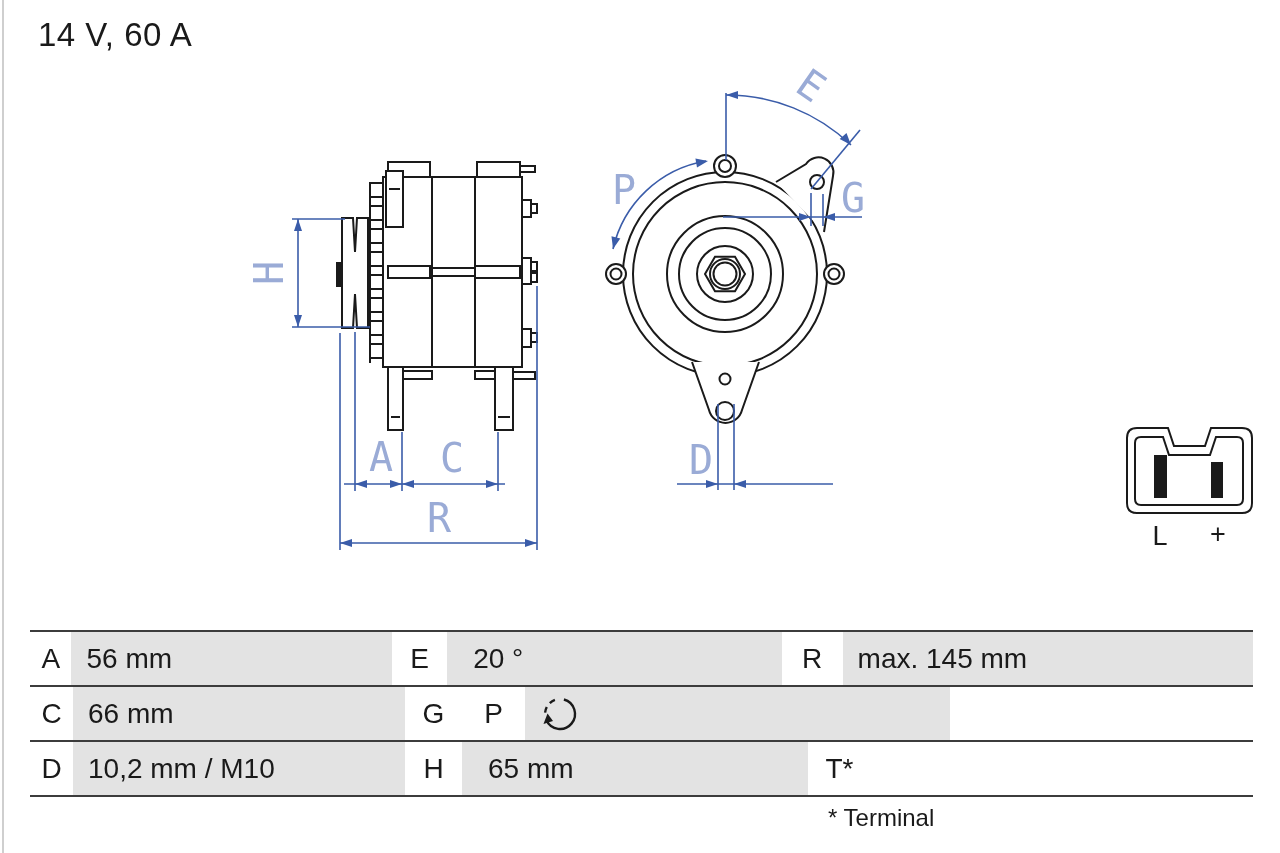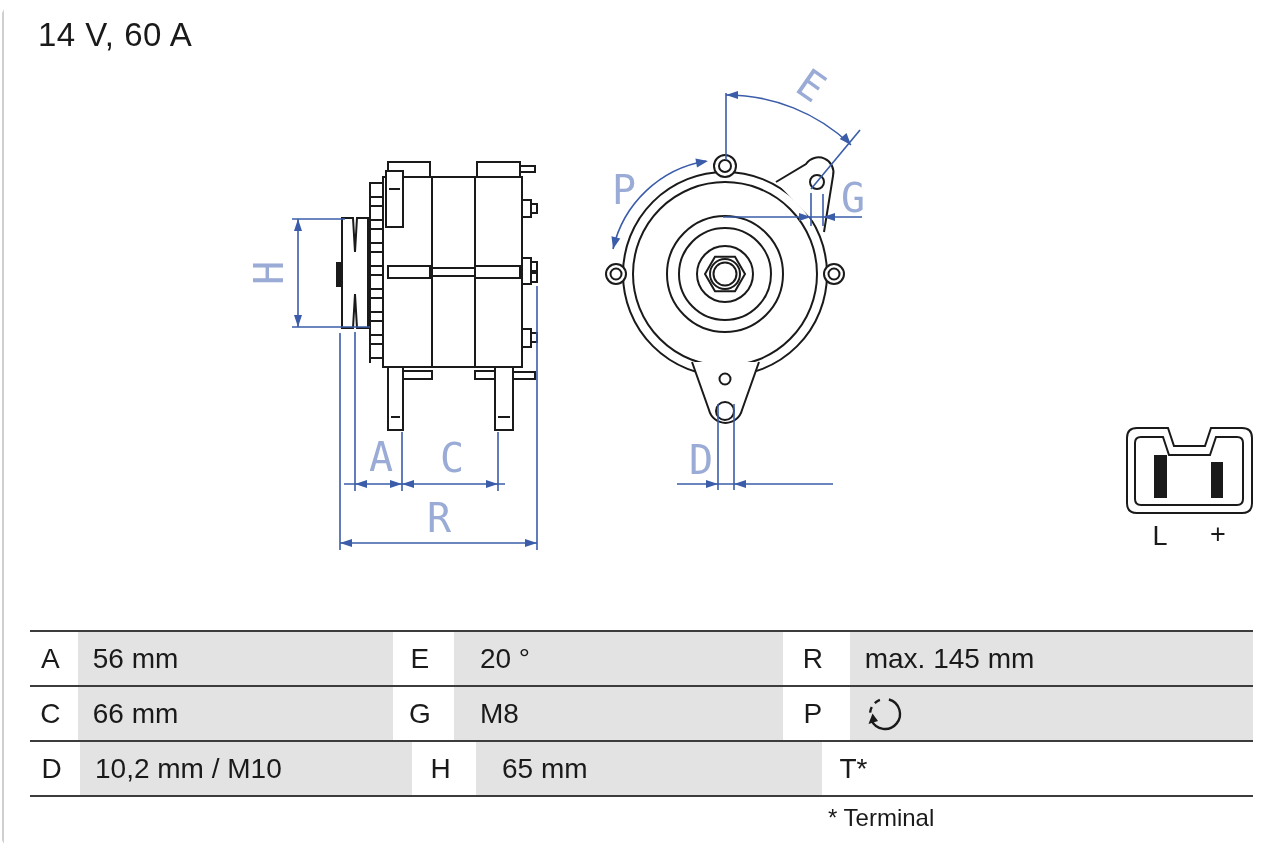--- a/index.html
+++ b/index.html
@@ -1,25 +1,25 @@
 <!DOCTYPE html>
 <html><head>
 <meta charset="utf-8">
 <style>
   html,body{margin:0;padding:0;background:#ffffff;}
   .page{position:relative;width:1280px;height:853px;background:#ffffff;overflow:hidden;
-        font-family:"Liberation Sans",sans-serif;color:#1a1a1a;border-radius:22px;}
+        font-family:"Liberation Sans",sans-serif;color:#1a1a1a;}
   .left-edge{position:absolute;left:2px;top:0;bottom:0;width:2px;background:#cfcfcf;}
   .rating{position:absolute;left:38px;top:16px;font-size:33px;letter-spacing:0.5px;}
   .drawing-svg{position:absolute;left:0;top:0;}
   .tech-title{position:absolute;left:38px;top:588px;font-size:31px;font-weight:bold;}
   .data-table{position:absolute;left:30px;top:630px;width:1223px;border-top:2px solid #3c3c3c;}
   .t-row{display:flex;height:53px;border-bottom:2px solid #3c3c3c;align-items:stretch;font-size:28px;}
   .cell-letter{display:flex;align-items:center;justify-content:center;background:#ffffff;}
-  .cell-value{display:flex;align-items:center;background:#e3e3e3;margin-left:7px;}
+  .cell-value{display:flex;align-items:center;background:#e3e3e3;}
   .w-l1{width:43px;}  .w-v1{width:317px;padding-left:15px;}
   .w-l2{width:57px;}  .w-v2{width:320px;padding-left:26px;}
   .w-l3{width:63px;}  .w-v3{width:410px;padding-left:15px;}
   .footnote{position:absolute;left:828px;top:804px;font-size:24px;}
   .bk{stroke:#1a1a1a;fill:none;stroke-width:2;}
   .bkf{stroke:#1a1a1a;fill:#ffffff;stroke-width:2;}
   .solid{fill:#1a1a1a;stroke:none;}
   .bl{stroke:#3a5ca9;fill:none;stroke-width:1.6;}
   .blf{fill:#3a5ca9;stroke:none;}
   .lbl{fill:#9aabd6;font-family:"DejaVu Sans Mono",monospace;font-size:40px;text-anchor:middle;}
@@ -205,21 +205,20 @@
       <div class="cell-letter w-l2">E</div>
       <div class="cell-value w-v2">20 °</div>
       <div class="cell-letter w-l3">R</div>
       <div class="cell-value w-v3">max. 145 mm</div>
     </div>
 
     <div class="t-row">
       <div class="cell-letter w-l1">C</div>
       <div class="cell-value w-v1">66 mm</div>
       <div class="cell-letter w-l2">G</div>
-      <div class="cell-value w-v2">M8</div>
       <div class="cell-letter w-l3">P</div>
       <div class="cell-value w-v3">
         <svg class="rot-icon" width="42" height="42" viewBox="0 0 42 42">
           <path d="M23.9,6.5 A15,15 0 1 1 6.4,27.3" stroke="#1a1a1a" stroke-width="2.4" fill="none"></path>
           <path d="M14.9,6.9 A15,15 0 0 0 5.1,19.7" stroke="#1a1a1a" stroke-width="2.4" fill="none" stroke-dasharray="6 5"></path>
           <polygon points="3.5,31 13,28 7.5,20.5" fill="#1a1a1a"></polygon>
         </svg>
       </div>
     </div>
 

